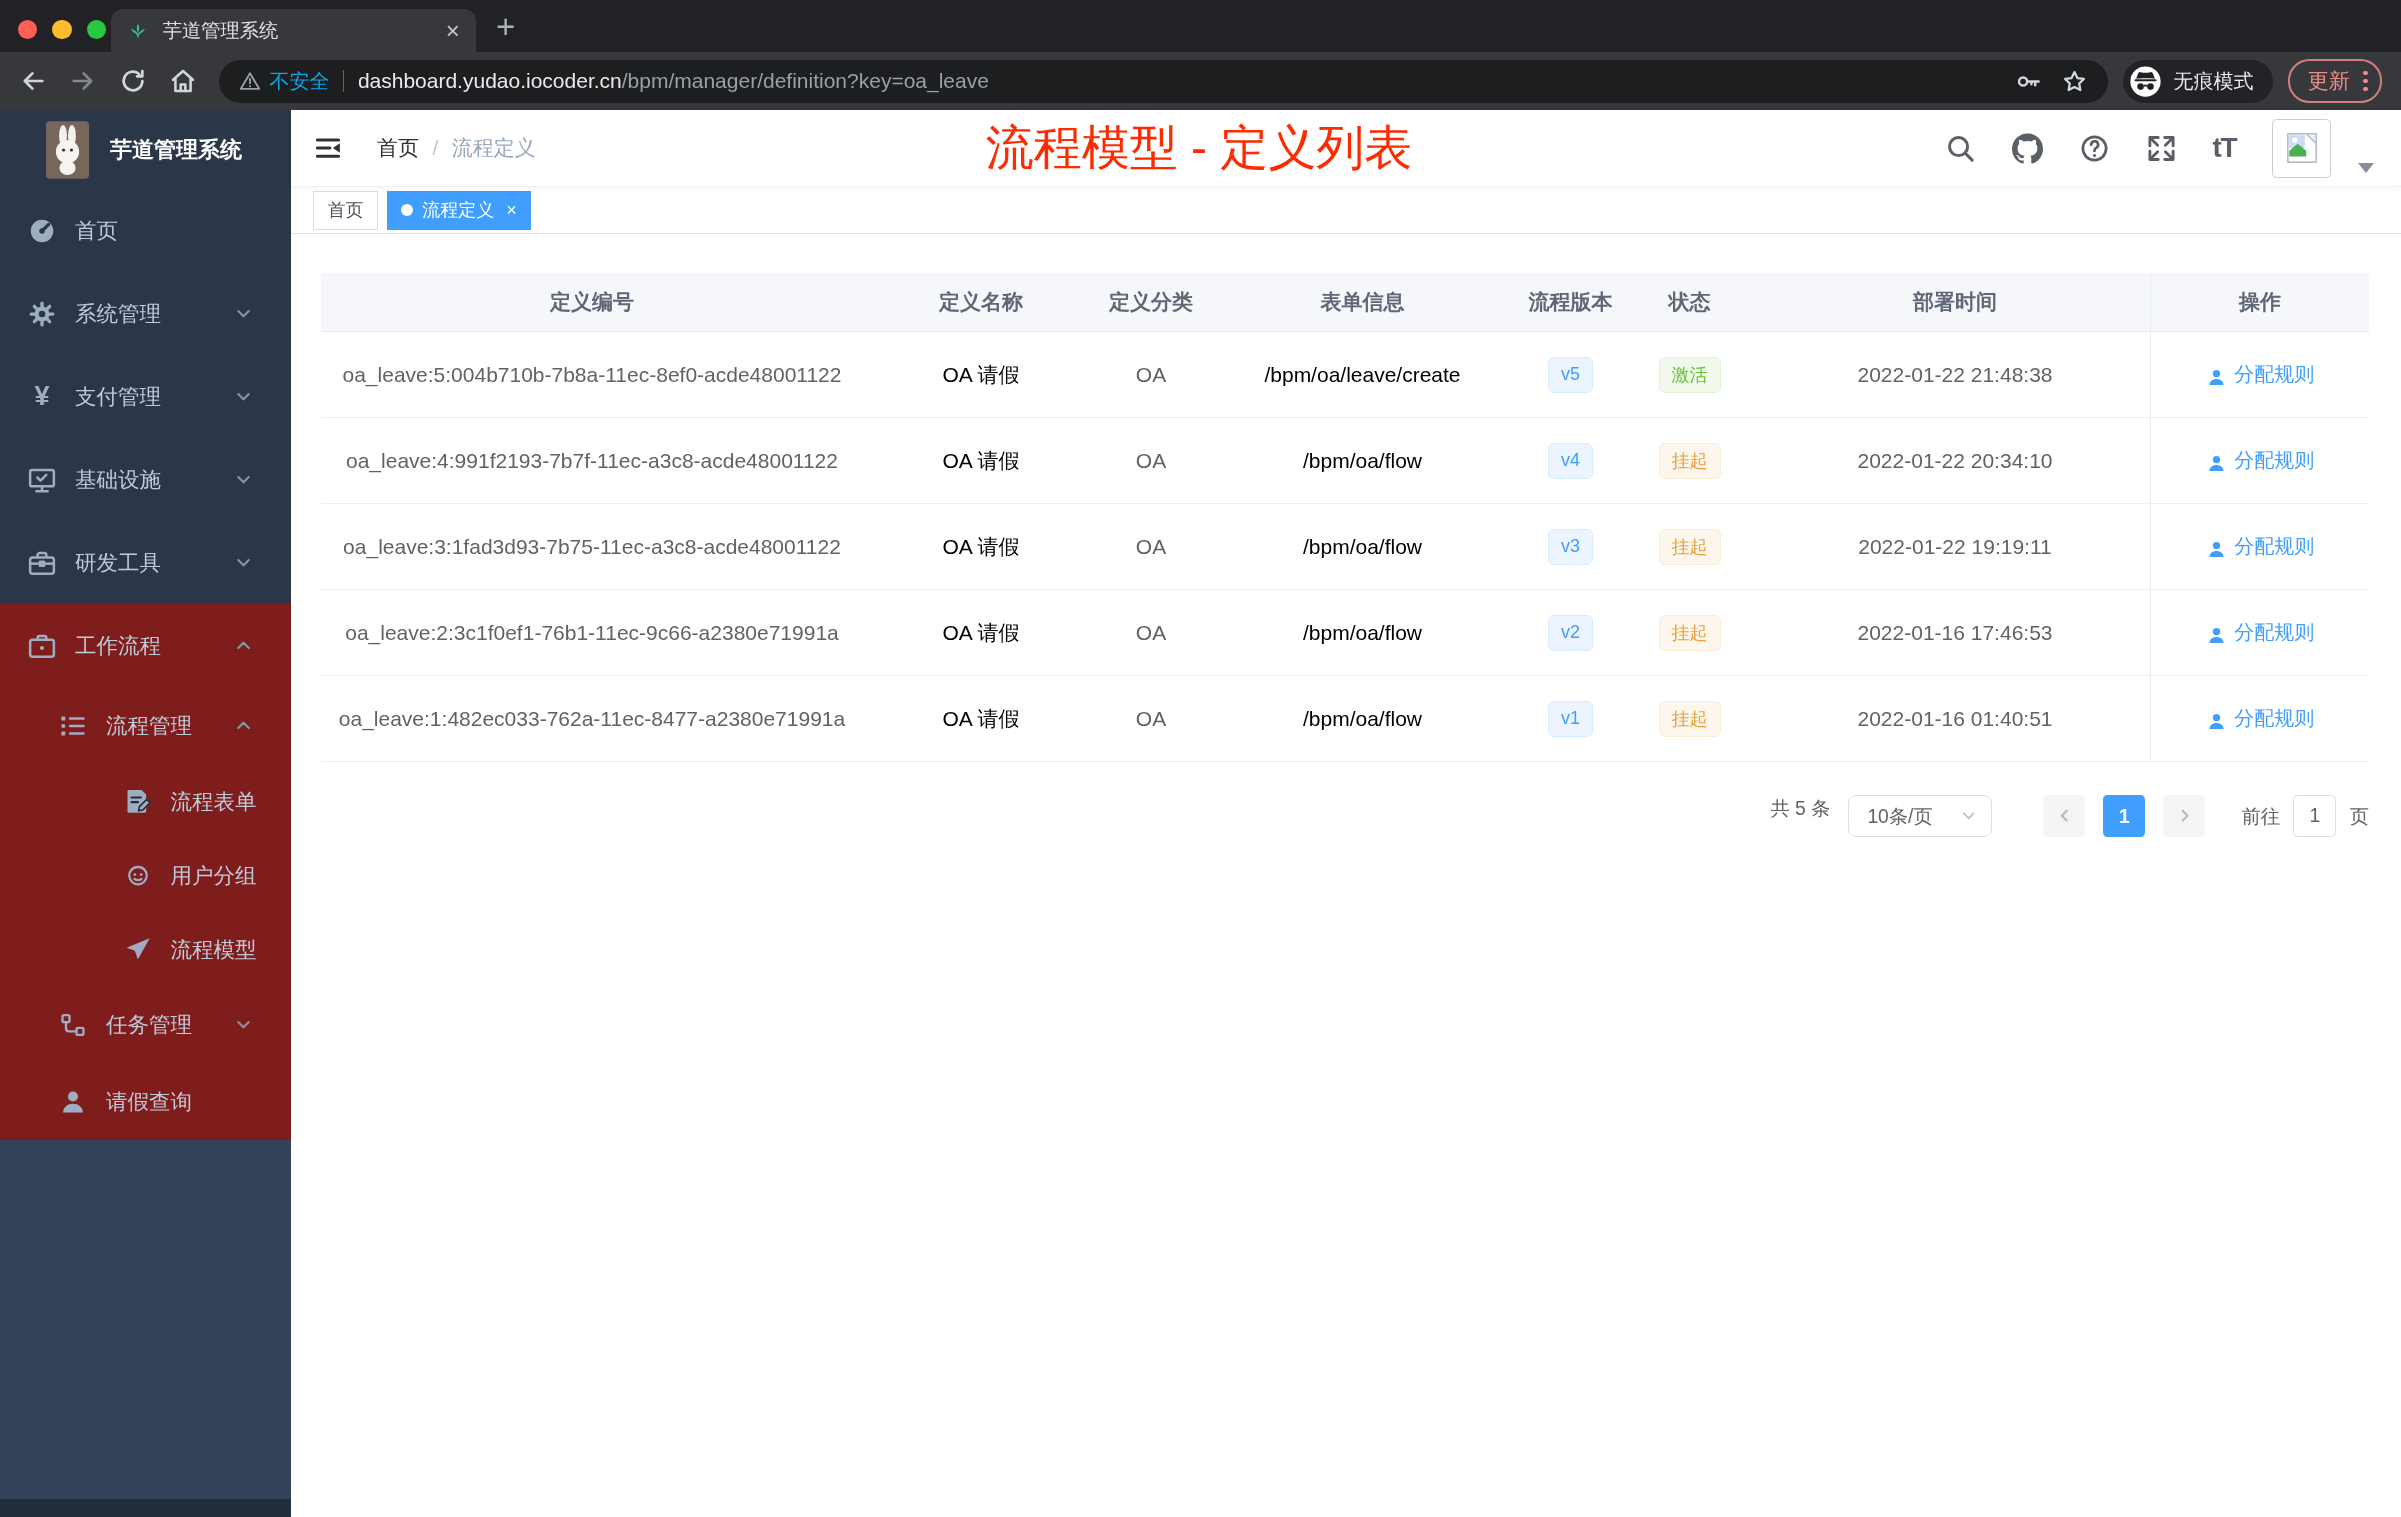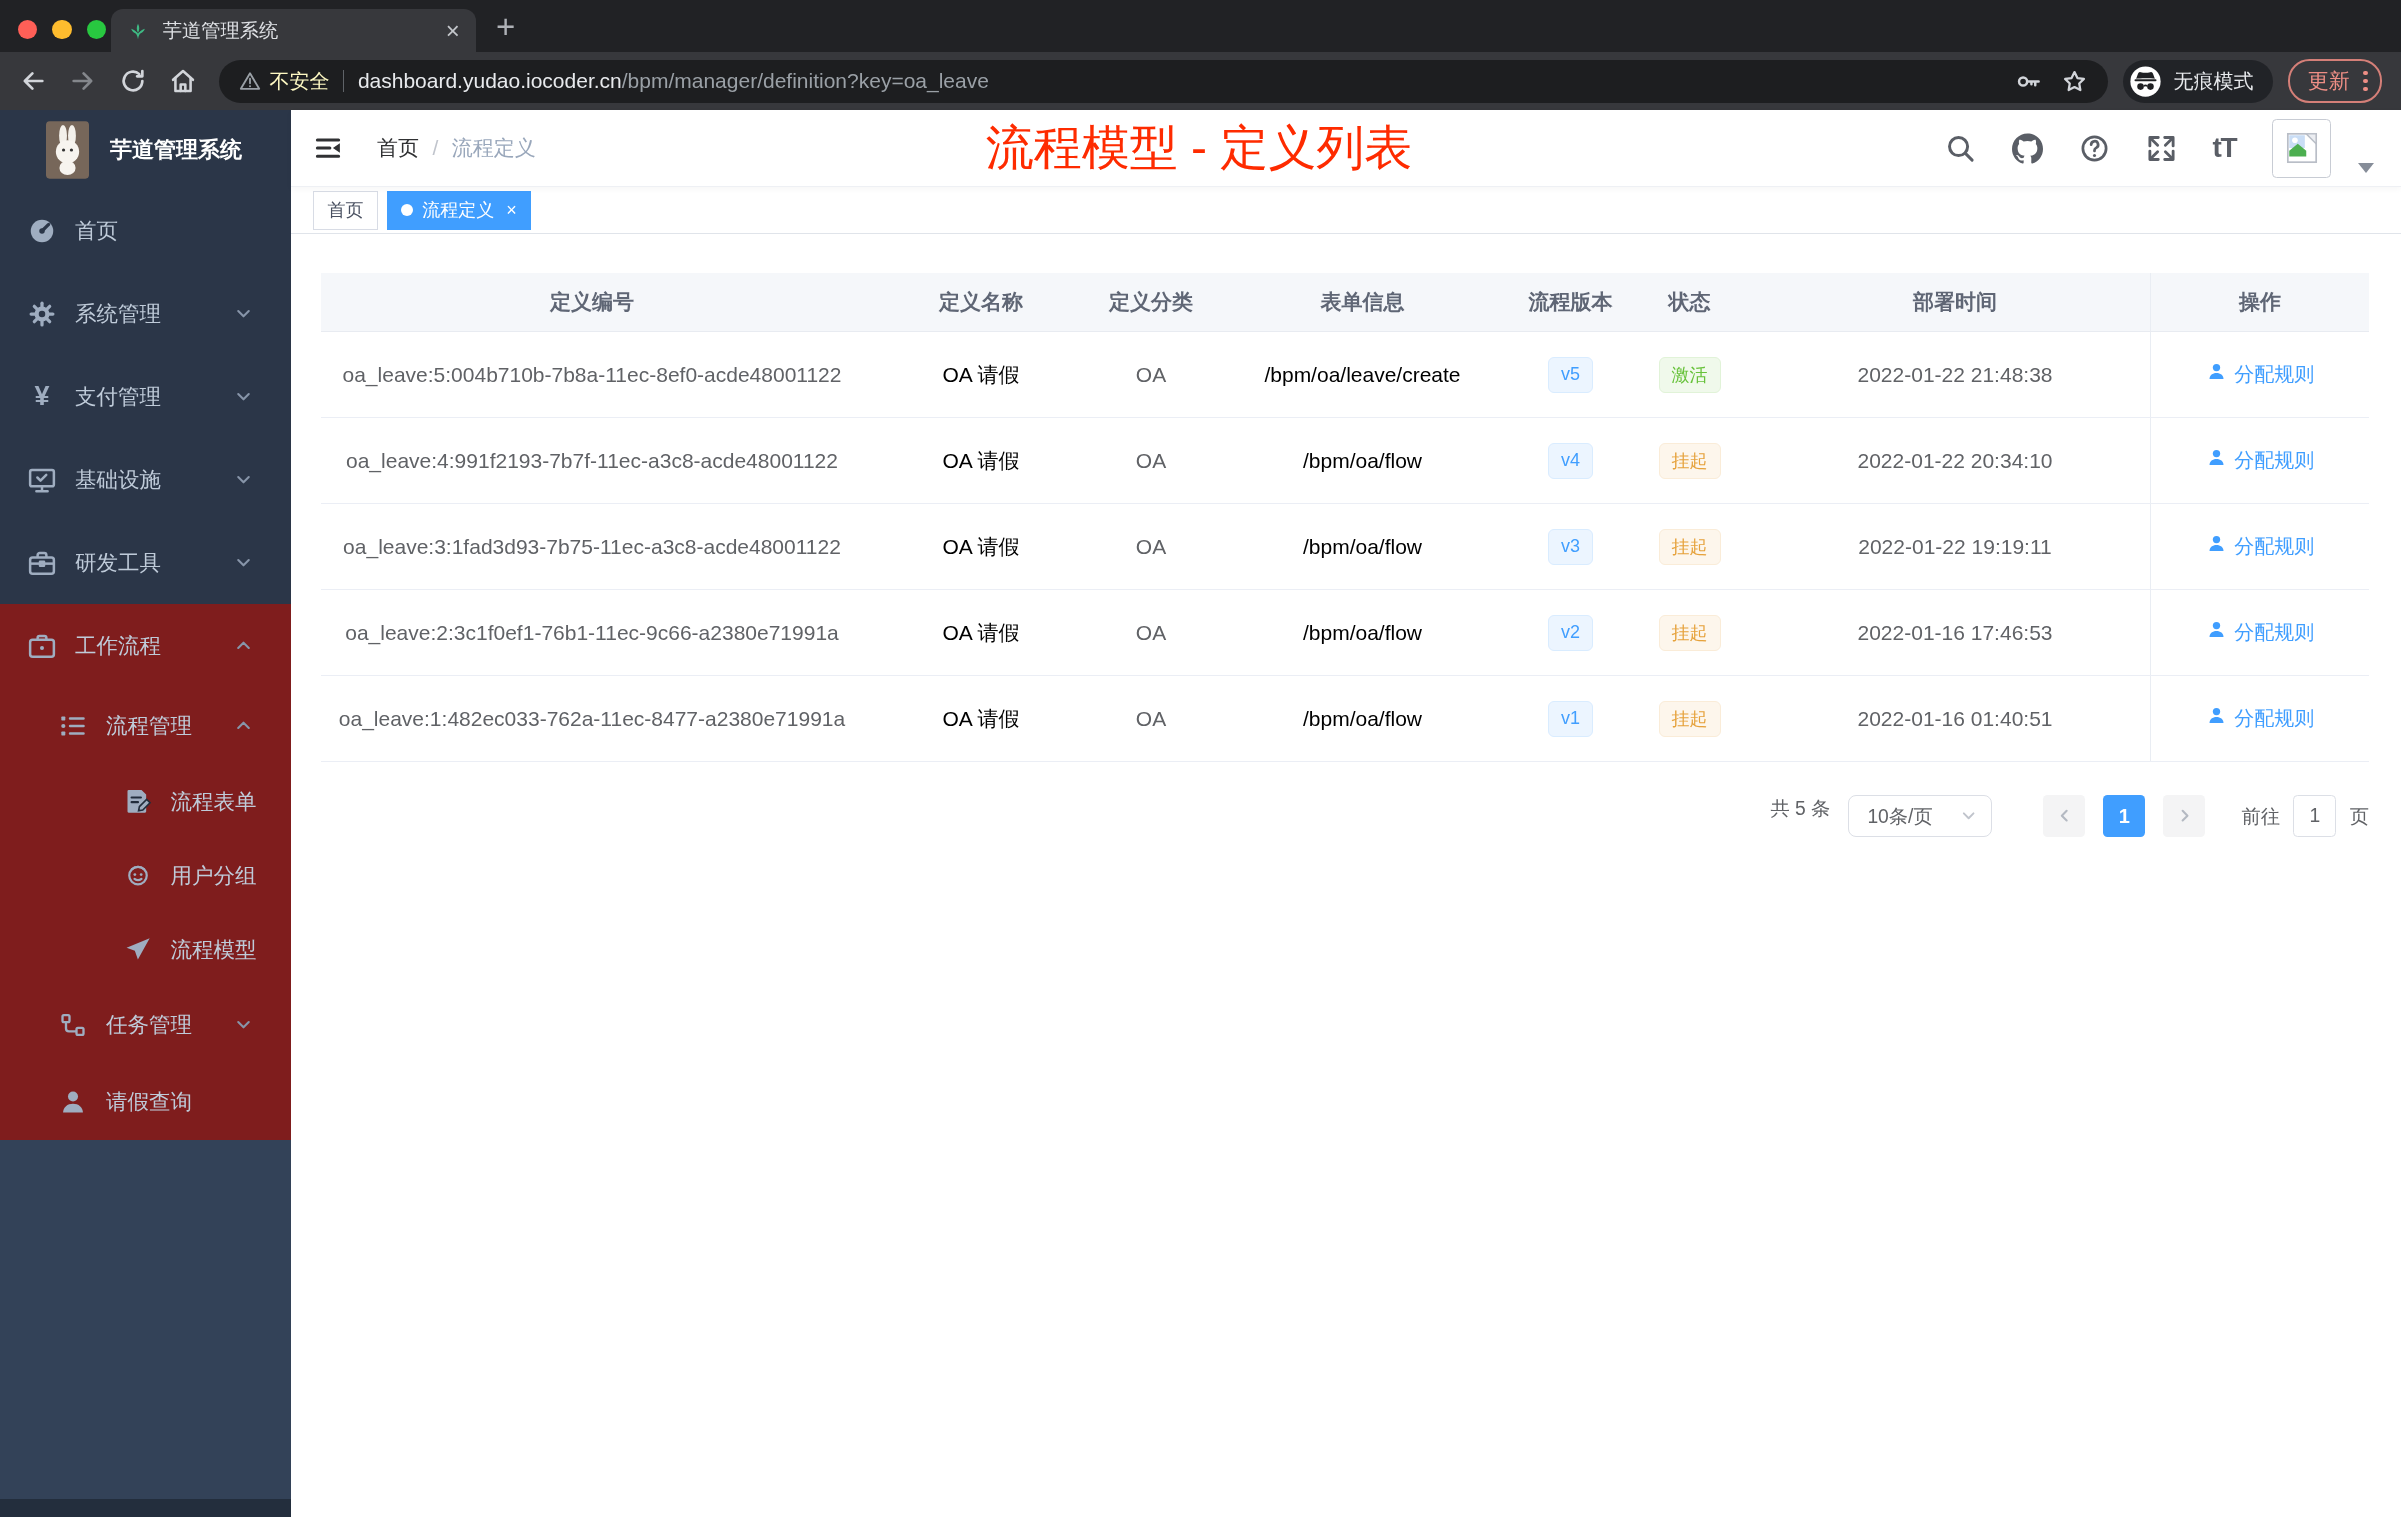--- a/index.html
+++ b/index.html
@@ -15,21 +15,21 @@
   .browser-tab{position:absolute;left:111px;top:9px;width:365px;height:43px;background:#37383c;
     border-radius:12px 12px 0 0;display:flex;align-items:center;padding:0 16.3px;box-sizing:border-box;gap:13.4px;}
   .tab-title{color:#dfe1e5;font-size:19.3px;flex:1;white-space:nowrap;overflow:hidden;}
   .tab-close{color:#c3c6cb;font-size:24px;line-height:1;}
   .newtab-btn{position:absolute;left:496px;top:10.4px;color:#aeb1b6;font-size:33px;line-height:1;font-weight:300;}
   .toolbar{height:58px;background:#37383c;display:flex;align-items:center;padding:0 19.3px;box-sizing:border-box;}
   .navbtn{margin-right:22px;color:#d2d5da;}
   .navbtn.dim{color:#84878c;}
   .urlbar{flex:1;height:43px;background:#1d1e20;border-radius:21.5px;display:flex;align-items:center;
     padding:0 19.3px;box-sizing:border-box;min-width:0;}
-  .sec-label{color:#fef9c3;font-size:20px;margin-left:9px;white-space:nowrap;text-align:center;}
+  .sec-label{color:#0ea5e9;font-size:20px;margin-left:9px;white-space:nowrap;text-align:center;}
   .url-divider{width:1.5px;height:22px;background:#5f6368;margin:0 13.4px;}
   .url-text{font-size:21px;white-space:nowrap;overflow:hidden;flex:1;}
   .url-host{color:#e8eaed;}
   .url-path{color:#9aa0a6;}
   .urlbar .trail{margin-left:19.3px;color:#d2d5da;}
   .incog-pill{height:43px;background:#212327;border-radius:21.5px;display:flex;align-items:center;
     gap:12px;padding:0 19.3px 0 6px;margin-left:15px;}
   .incog-label{color:#e8eaed;font-size:20px;white-space:nowrap;}
   .update-pill{height:40px;border:2.2px solid #d47f78;border-radius:21.5px;display:flex;align-items:center;
     gap:13.4px;padding:0 12px 0 18px;margin-left:15px;}
@@ -98,21 +98,21 @@
   .c-ver{width:97px;}
   .c-status{width:141px;}
   .c-time{width:390px;}
   .c-action{width:219px;border-left:1.5px solid #e9edf3;}
   .link{color:#000000;cursor:pointer;}
   .tagchip{height:36px;display:flex;align-items:center;padding:0 12px;border-radius:6px;
     font-size:18px;border:1.5px solid transparent;box-sizing:border-box;}
   .chip-blue{background:#ecf5ff;border-color:#d9ecff;color:#409eff;}
   .chip-green{background:#f0f9eb;border-color:#e1f3d8;color:#67c23a;}
   .chip-orange{background:#fdf6ec;border-color:#faecd8;color:#e6a23c;}
-  .action-link{display:flex;align-items:flex-start;gap:7.4px;color:#409eff;font-size:20px;cursor:pointer;}
+  .action-link{display:flex;align-items:flex-end;gap:7.4px;color:#409eff;font-size:20px;cursor:pointer;}
   .picon{width:21px;height:21px;color:#409eff;}
 
   .pagination{width:2048px;margin-top:33px;display:flex;align-items:flex-start;justify-content:flex-end;
     font-size:19.3px;color:#606266;}
   .pg-total{margin-right:18px;white-space:nowrap;}
   .pg-select{width:144px;height:42px;border:1.5px solid #dcdfe6;border-radius:8px;display:flex;
     align-items:center;justify-content:space-between;padding:0 13.4px 0 18px;box-sizing:border-box;
     color:#606266;margin-right:33px;cursor:pointer;}
   .pg-select .sch{width:19.3px;height:19.3px;color:#c0c4cc;}
   .pg-btn{width:42px;height:42px;border-radius:4.5px;background:#f4f4f5;display:flex;align-items:center;

